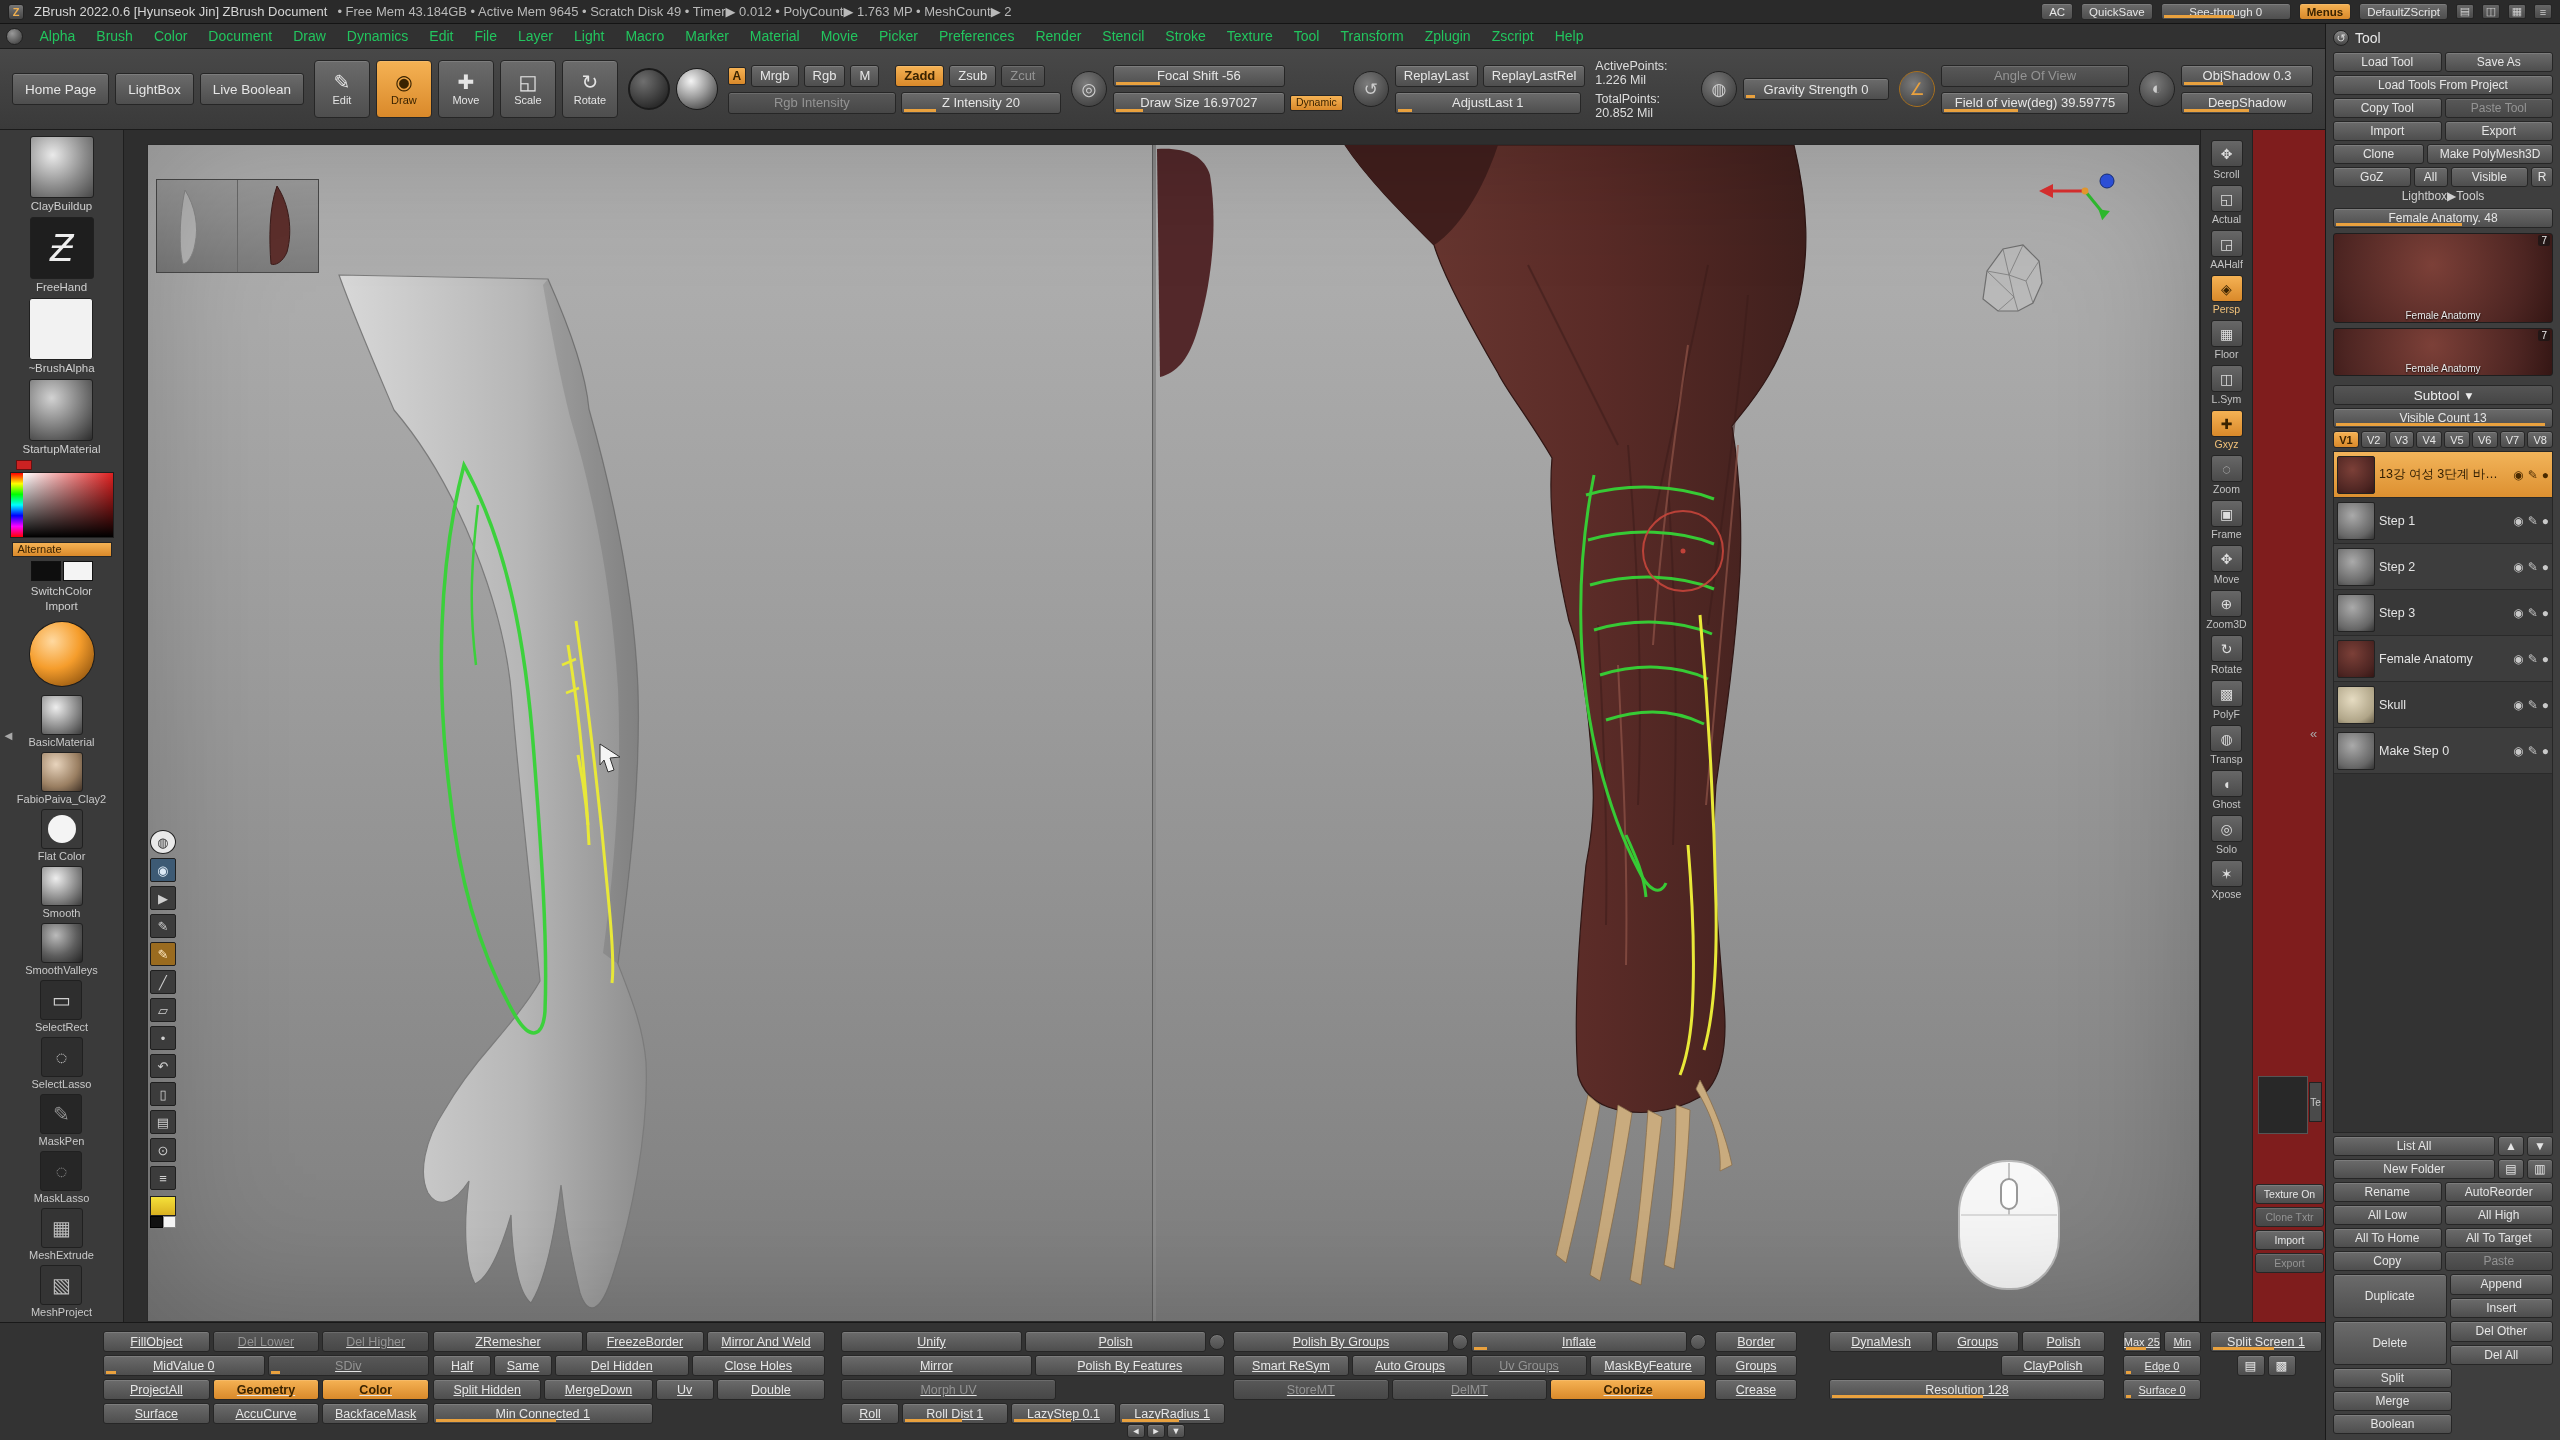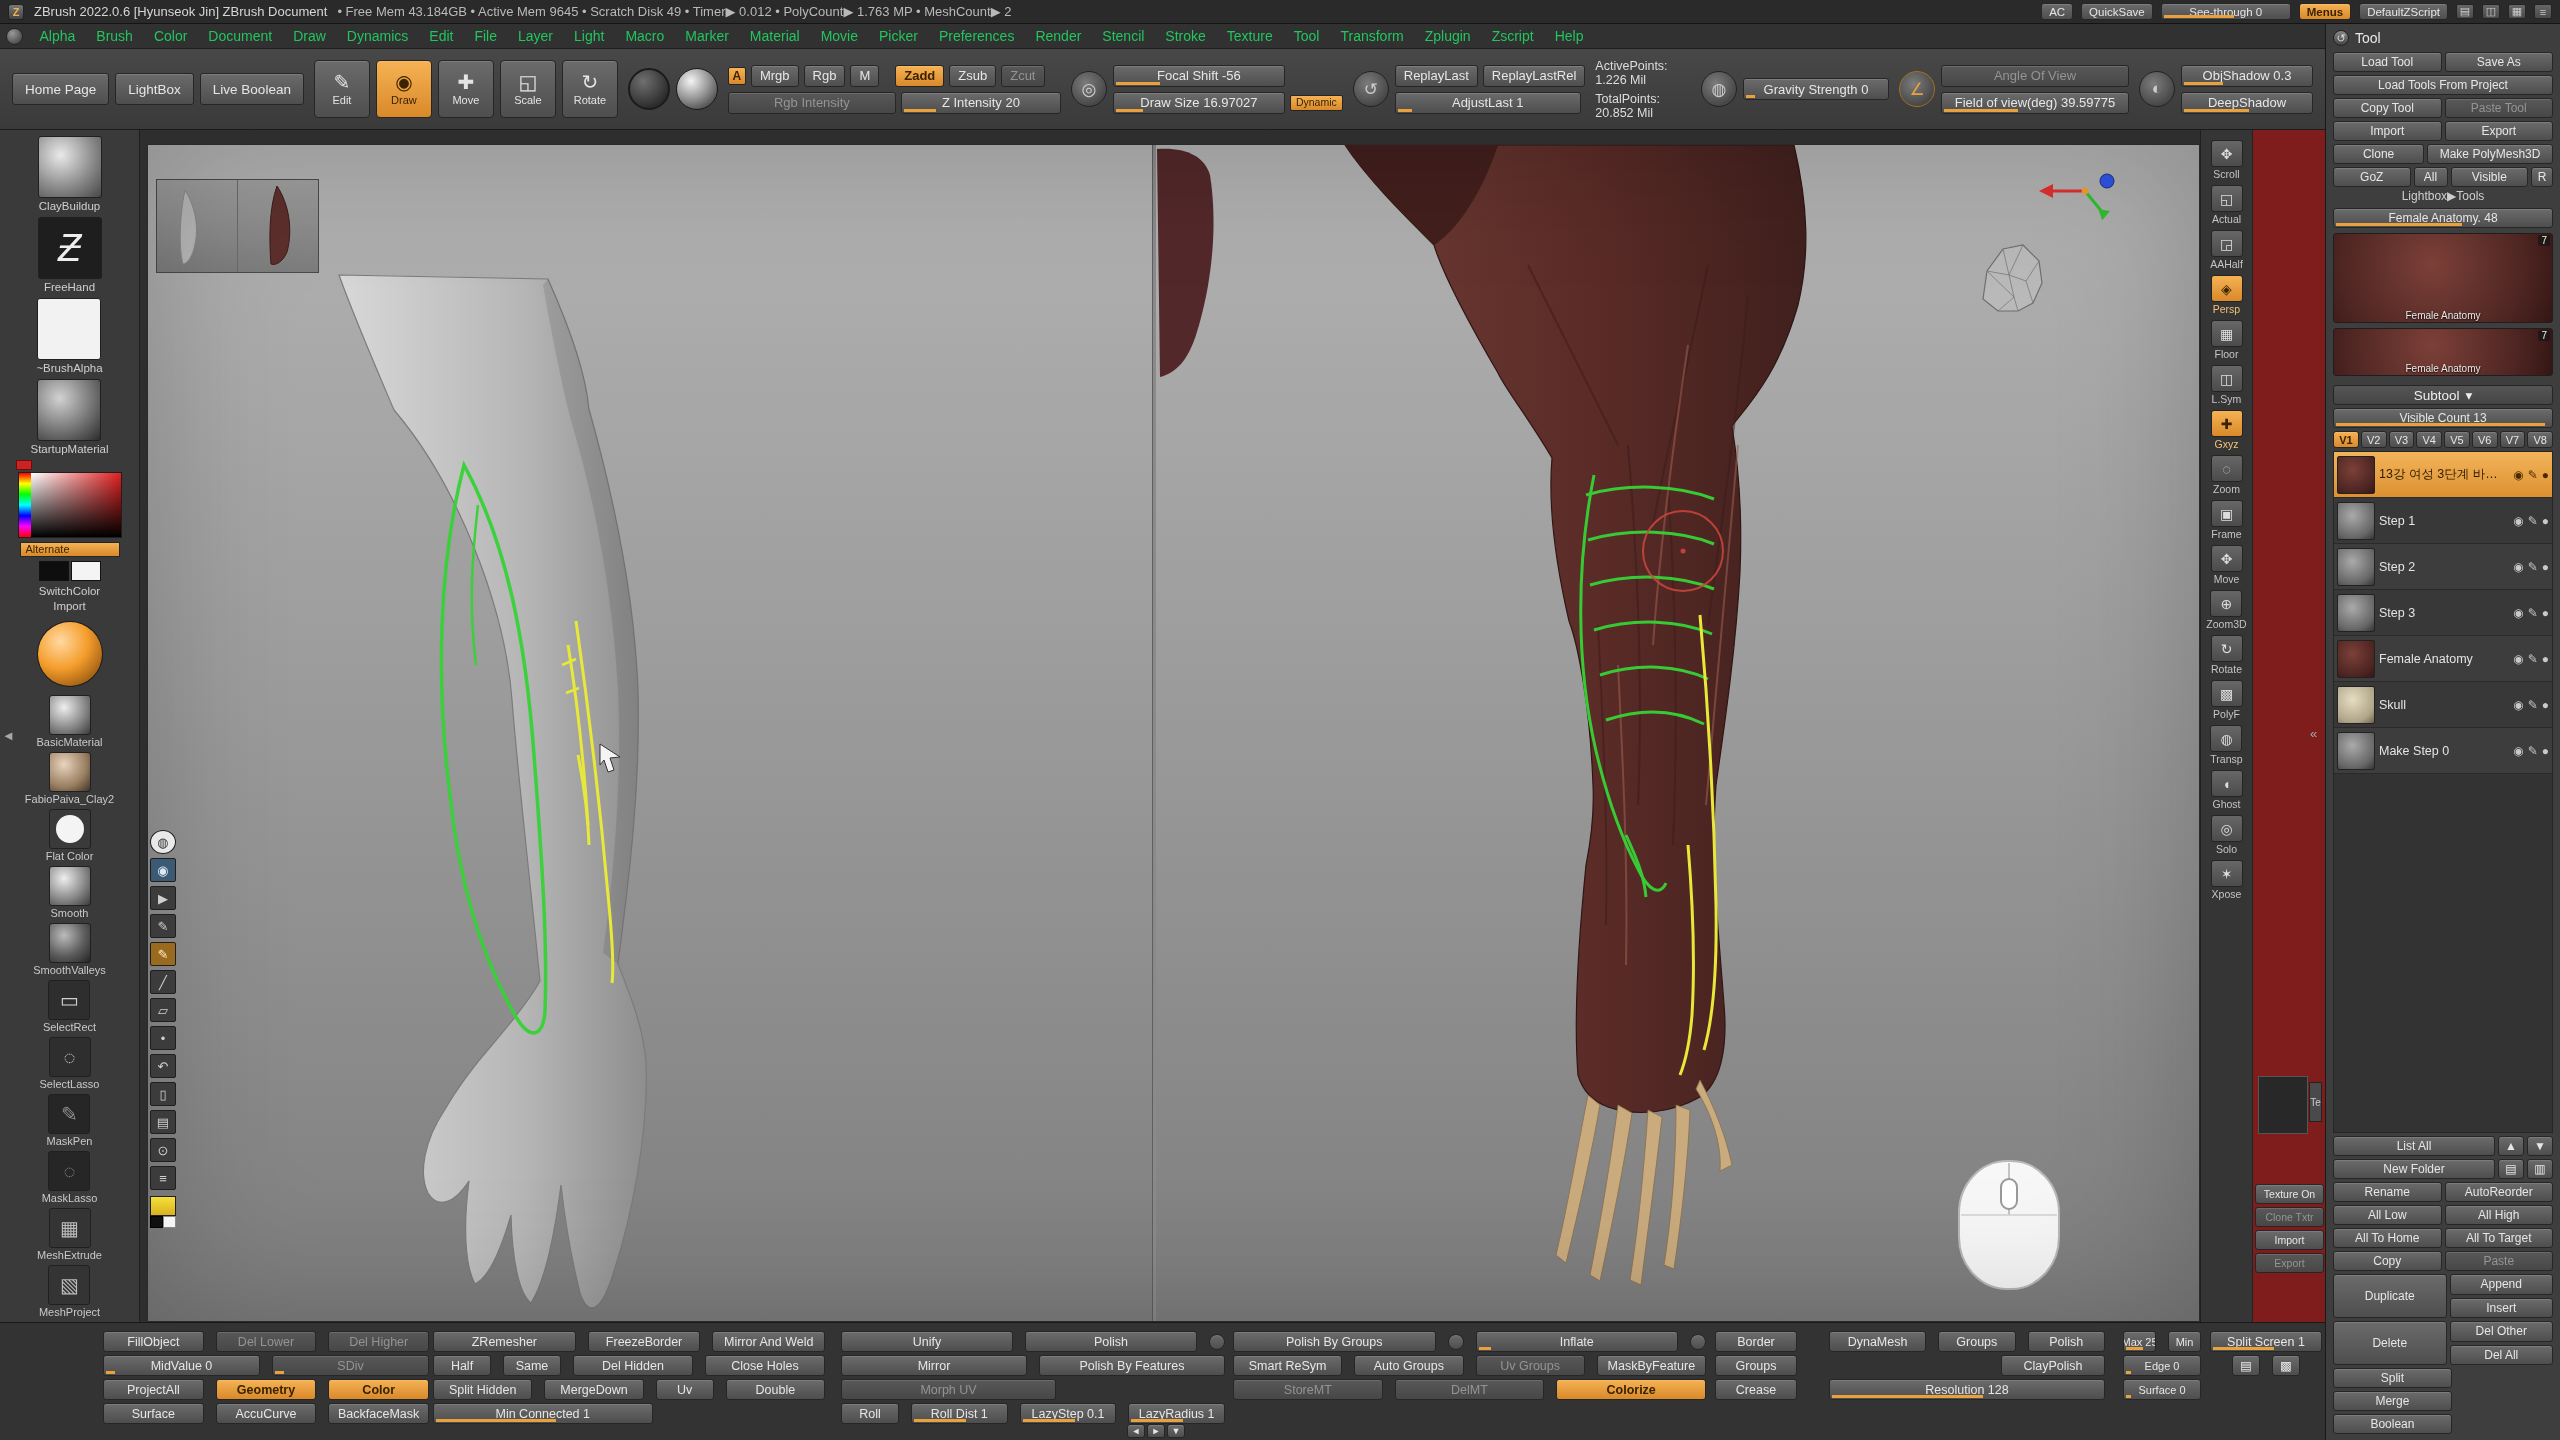--- a/index.html
+++ b/index.html
@@ -50,21 +50,21 @@
   .matball{width:42px;height:42px;border-radius:50%;background:radial-gradient(circle at 35% 30%,#f4f4f4,#9a9a9a 45%,#2e2e2e 95%);border:1px solid #1b1b1b;}
   .sicon{width:36px;height:36px;border-radius:50%;background:radial-gradient(circle at 40% 35%,#7c7c7c,#333);
     border:1px solid #222;display:flex;align-items:center;justify-content:center;color:#ccc;font-size:17px;flex:none;}
   .sicon.orange{color:#e9a13e;border-color:#a8701e;}
   .abadge{width:18px;height:18px;background:linear-gradient(#f5b254,#d9892a);color:#3a2300;font-size:12px;font-weight:bold;
     display:flex;align-items:center;justify-content:center;border:1px solid #262626;border-radius:2px;}
   .ptlabel{font-size:12.5px;color:#dedede;text-align:left;}
   .dyn{height:16px;font-size:10.5px;padding:0 5px;background:linear-gradient(#f5b254,#d9892a);color:#3a2300;border-radius:2px;border:1px solid #262626;}
 
   
-  .sidebar{position:absolute;left:0;top:130px;width:140px;height:1192px;background:#3a3a3a;
+  .sidebar{position:absolute;left:0;top:130px;width:124px;height:1192px;background:#3a3a3a;
     border-right:1px solid #1e1e1e;display:flex;flex-direction:column;align-items:center;padding-top:6px;overflow:hidden;}
   .slot{display:flex;flex-direction:column;align-items:center;margin-bottom:5px;}
   .slot .thumb{width:64px;height:62px;border:1px solid #202020;border-radius:3px;display:flex;align-items:center;justify-content:center;
     font-size:38px;color:#eee;background:#555;}
   .slabel{font-size:11.5px;color:#cfcfcf;margin-top:2px;}
   .t-clay .thumb{background:radial-gradient(circle at 35% 30%,#eaeaea,#8d8d8d 55%,#474747);}
   .t-stroke .thumb{background:#1e1e1e;font-style:italic;}
   .t-alpha .thumb{background:#f2f2f2;}
   .t-mat .thumb{background:radial-gradient(circle at 35% 30%,#d2d2d2,#6f6f6f 60%,#2c2c2c);}
   .mini-red{width:16px;height:10px;background:#c22;align-self:flex-start;margin-left:16px;border:1px solid #611;}
@@ -169,21 +169,21 @@
   .eye,.sico2{font-size:12px;color:#c9c9c9;flex:none;}
   .srowi.selected .eye,.srowi.selected .sico2{color:#4a2a00;}
   .tall{height:44px;}
   .twocol{flex:1;display:flex;flex-direction:column;gap:3px;}
   .halfbtn{flex:0 0 54%;}
   .spacer-half{flex:1;}
 
   
   .bottom{position:absolute;left:0;top:1322px;width:2325px;height:118px;background:#333;border-top:1px solid #191919;}
   .bgrp{position:absolute;top:8px;display:flex;flex-direction:column;gap:3px;}
-  .brow{display:flex;gap:12px;}
+  .brow{display:flex;gap:3px;text-decoration:underline;}
   .bb{flex:1;height:21px;font-size:12.5px;padding:0 5px;}
   .bb.wide{flex:1.3;}
   .bb.small{flex:0 0 58px;}
   .bb.half{flex:0 0 56%;}
   .bb.tiny{font-size:11px;padding:0 2px;}
   .bb.toggle{flex:0 0 16px;height:16px;border-radius:50%;align-self:center;padding:0;}
   .bb.push{margin-left:auto;flex:0 0 104px;}
   .bg1{left:103px;width:326px;}
   .bg2{left:433px;width:392px;}
   .bg3{left:841px;width:384px;}

